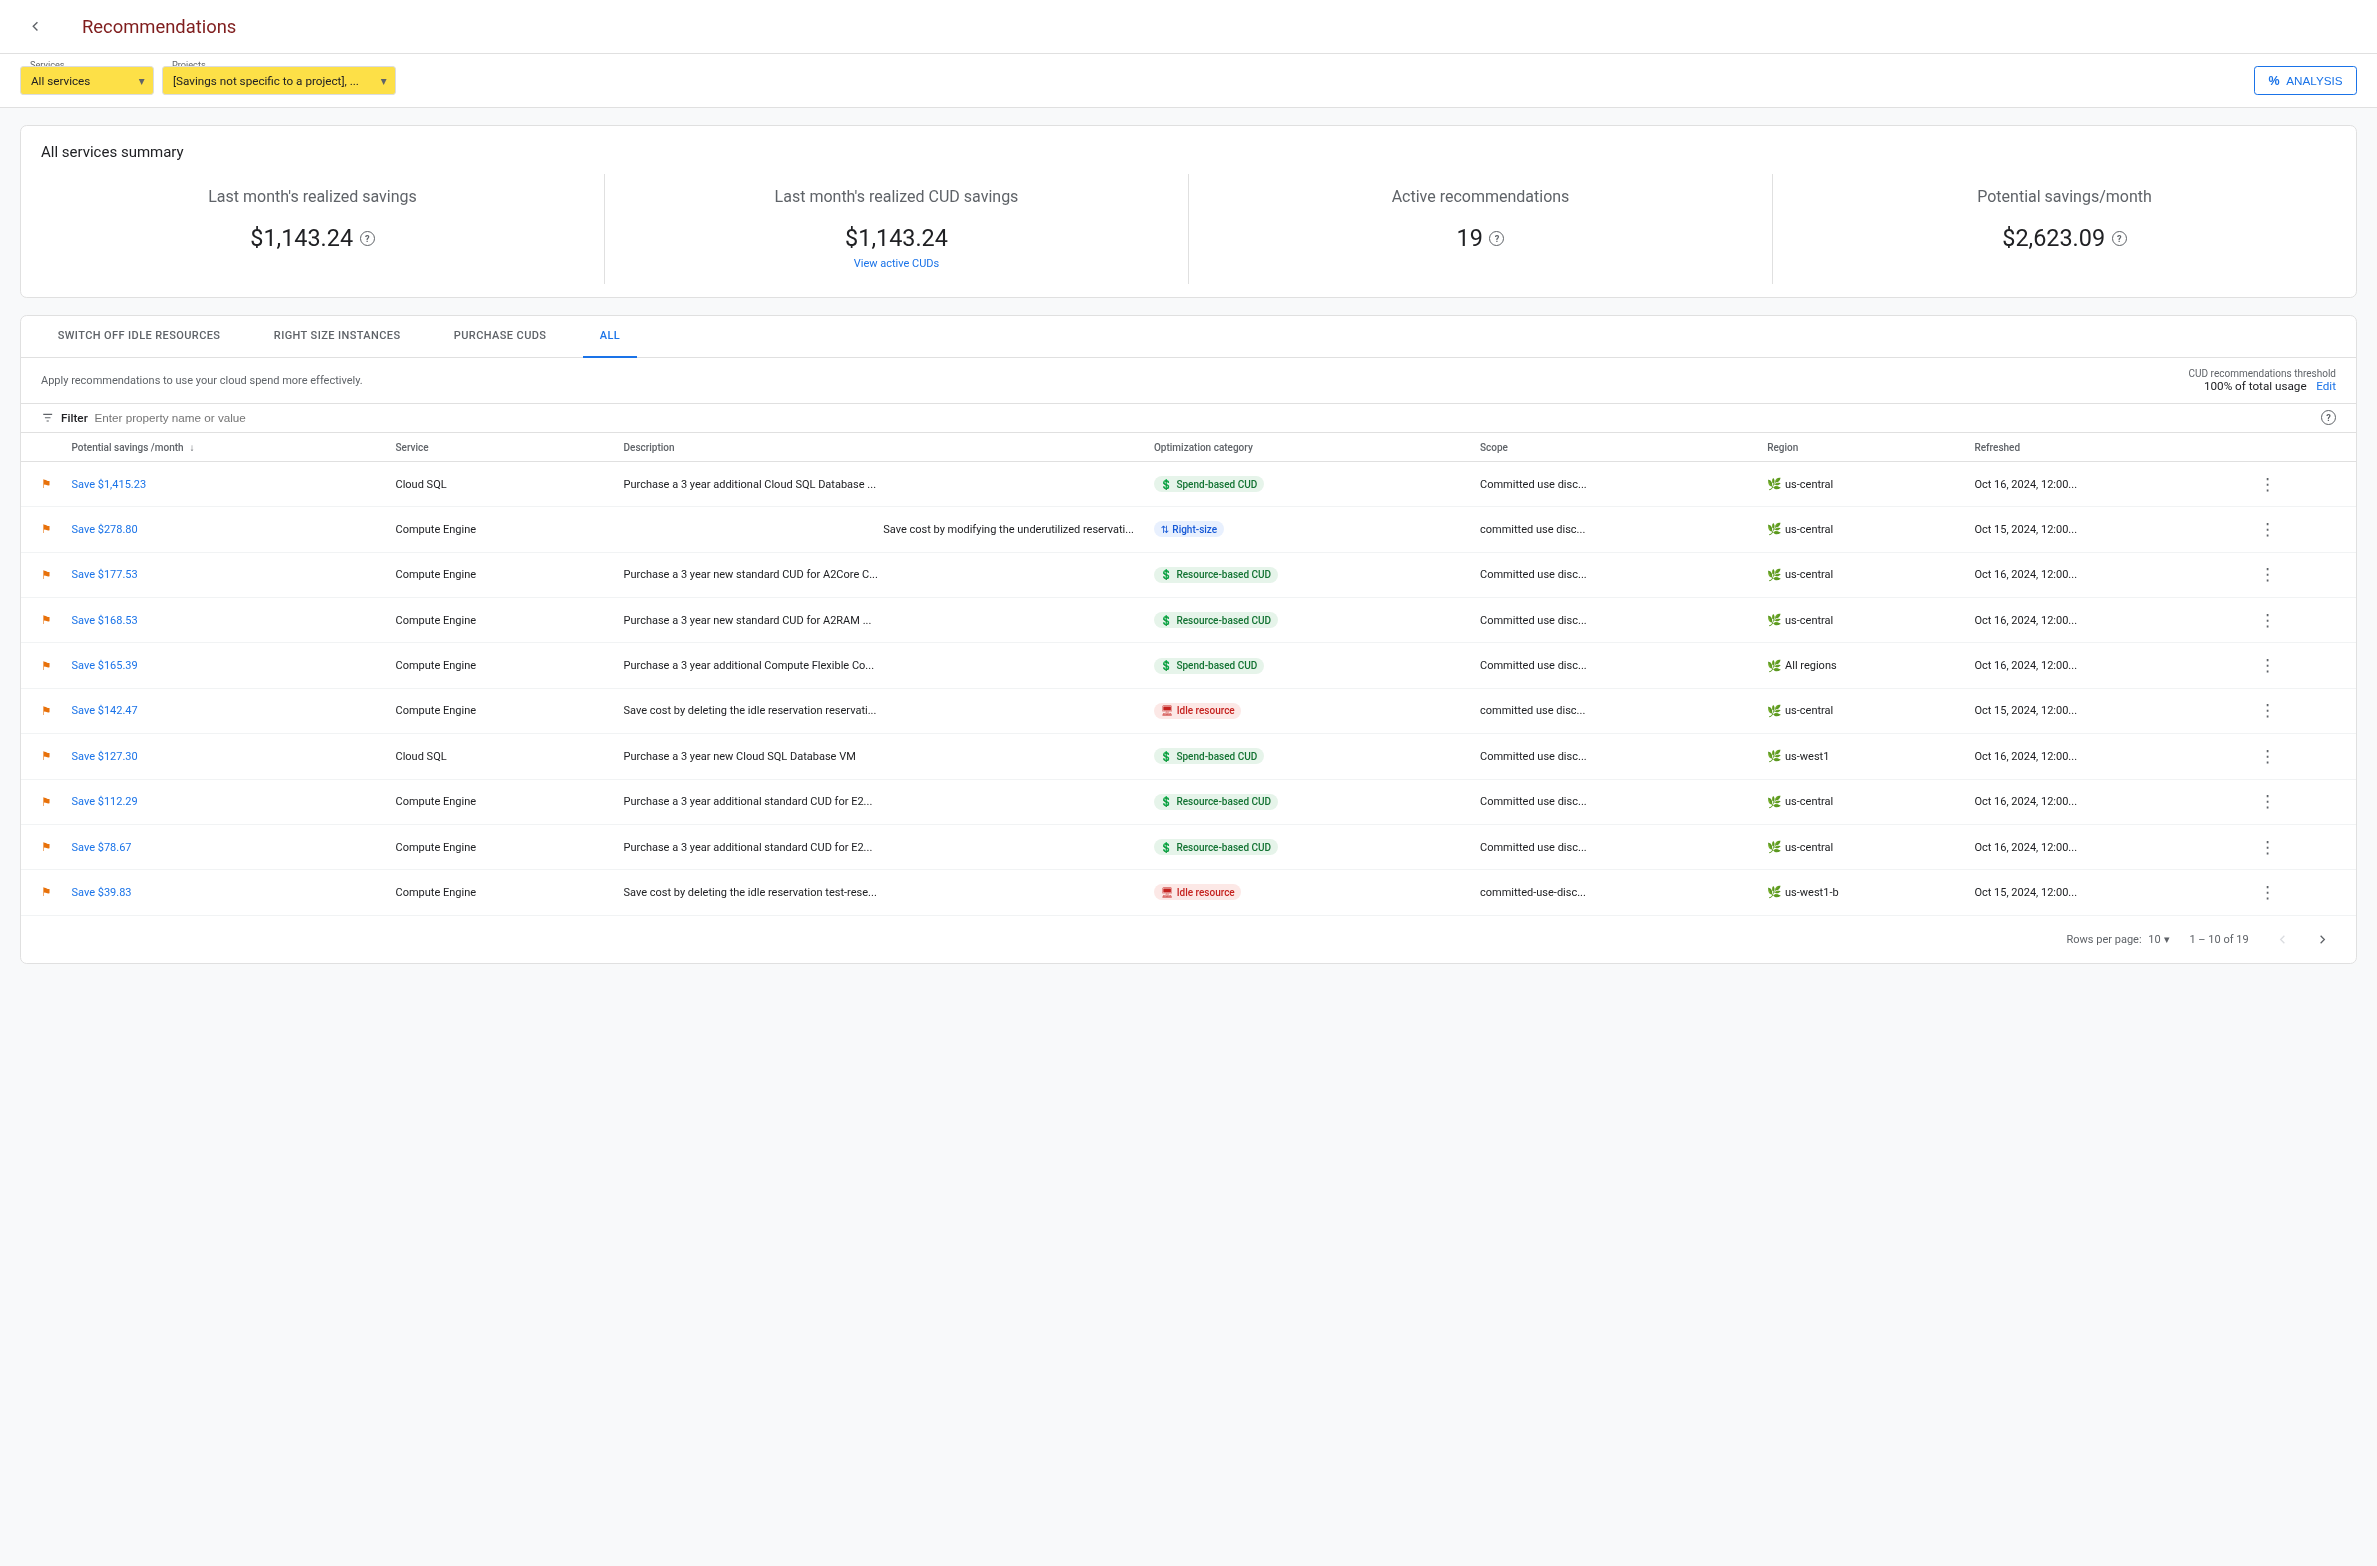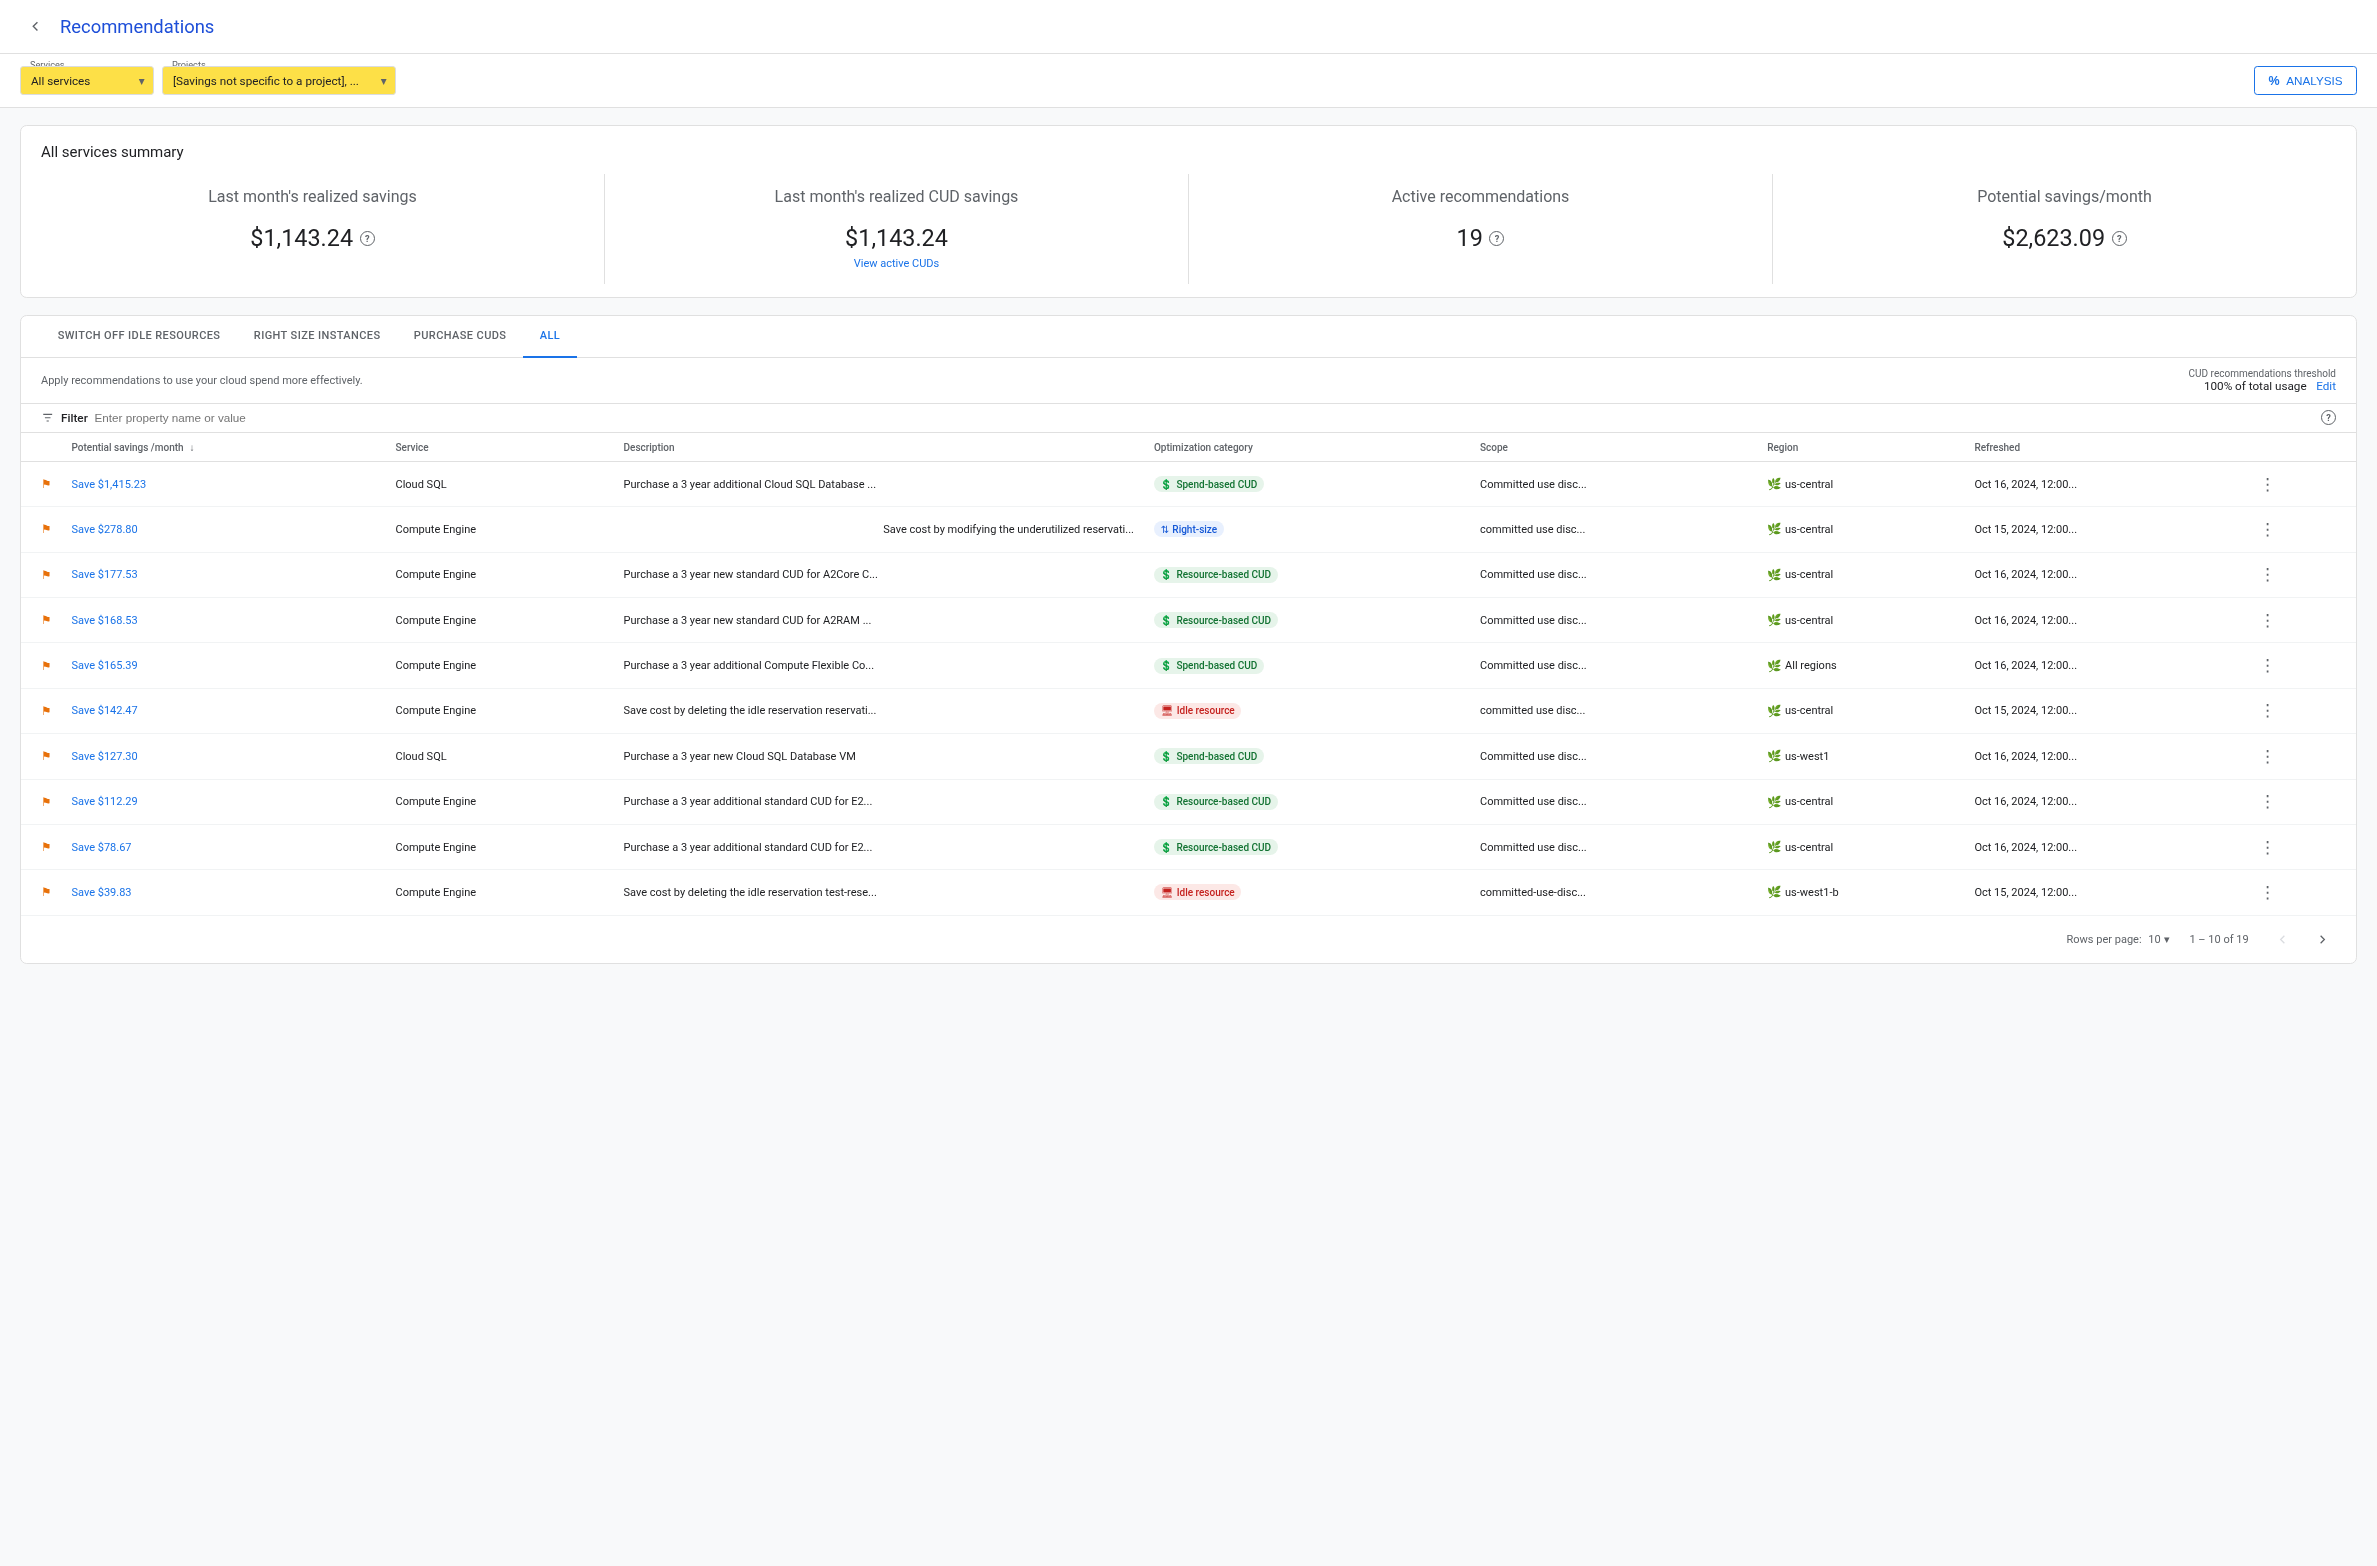--- a/index.html
+++ b/index.html
@@ -7,21 +7,21 @@
 
     .top-bar {
       display: flex; align-items: center; padding: 11.7px 20px; background: #fff;
       border-bottom: 0.8px solid #e0e0e0; position: relative;
     }
     .back-btn {
       display: flex; align-items: center; justify-content: center;
       width: 30px; height: 30px; border-radius: 50%; border: none;
       background: none; cursor: pointer; color: #5f6368; margin-right: 10px;
     }
-    .page-title { font-size: 18.4px; font-weight: 400; color: #1d4ed8; }
+    .page-title { font-size: 18.4px; font-weight: 400; color: #7f1d1d; margin-left: 22px; }
 
     .filters-bar {
       display: flex; align-items: center; padding: 11.7px 20px; background: #fff;
       border-bottom: 0.8px solid #e0e0e0; gap: 8px;
     }
     .filter-select {
       position: relative; border: 0.8px solid #dadce0; border-radius: 3.3px;
       padding: 6.7px 27px 6.7px 10px; font-size: 11.7px; color: #202124;
       background: #fde047; cursor: pointer; min-width: 134px;
     }
@@ -63,21 +63,21 @@
       display: inline-flex; align-items: center; justify-content: center;
       font-size: 9.2px; color: #5f6368; font-weight: bold; cursor: pointer;
       flex-shrink: 0;
     }
 
     .tabs-section {
       margin: 0 20px; background: #fff; border: 0.8px solid #e0e0e0; border-radius: 6.7px;
       margin-top: 13.4px; overflow: hidden;
     }
     .tabs-bar {
-      display: flex; border-bottom: 0.8px solid #e0e0e0; padding: 0 20px;
+      display: flex; border-bottom: 0.8px solid #e0e0e0; padding: 0 20px; gap: 20px;
     }
     .tab {
       padding: 13.4px 16.7px; font-size: 11px; font-weight: 500; letter-spacing: 0.4px;
       color: #5f6368; cursor: pointer; border-bottom: 2.5px solid transparent;
       text-transform: uppercase; margin-bottom: -0.8px;
     }
     .tab.active { color: #1a73e8; border-bottom-color: #1a73e8; }
 
     .table-toolbar {
       display: flex; align-items: center; padding: 10px 20px; justify-content: space-between;

